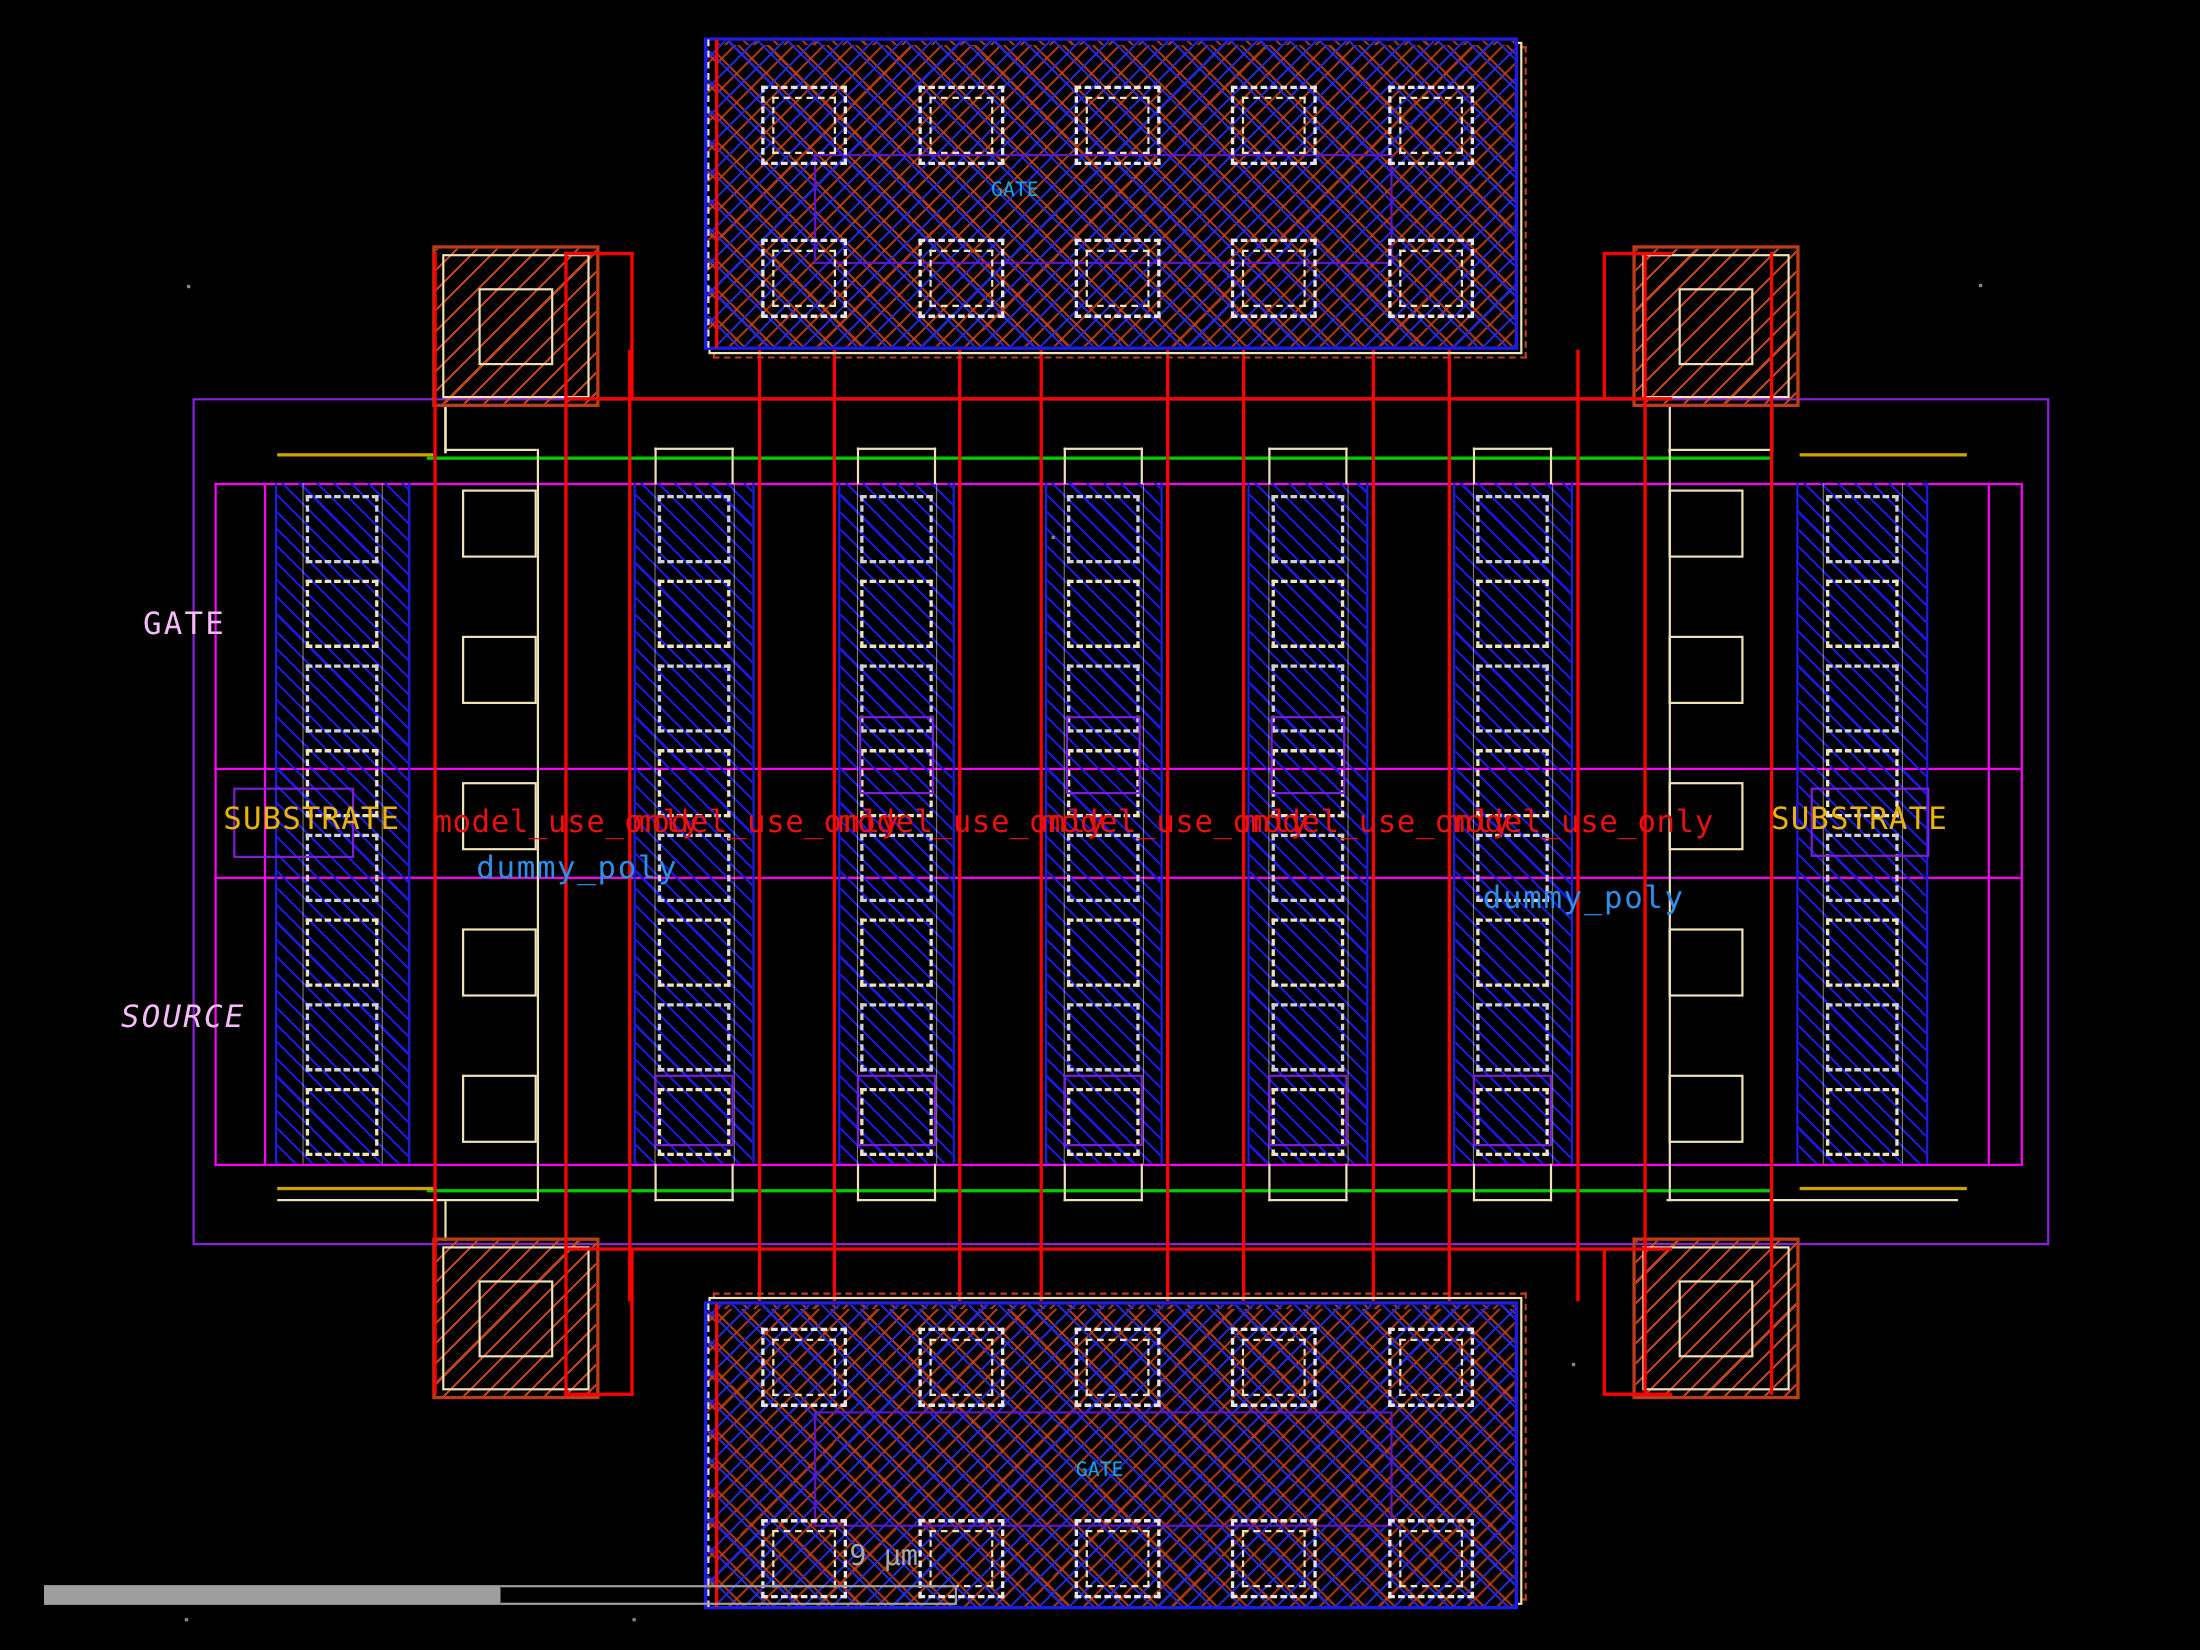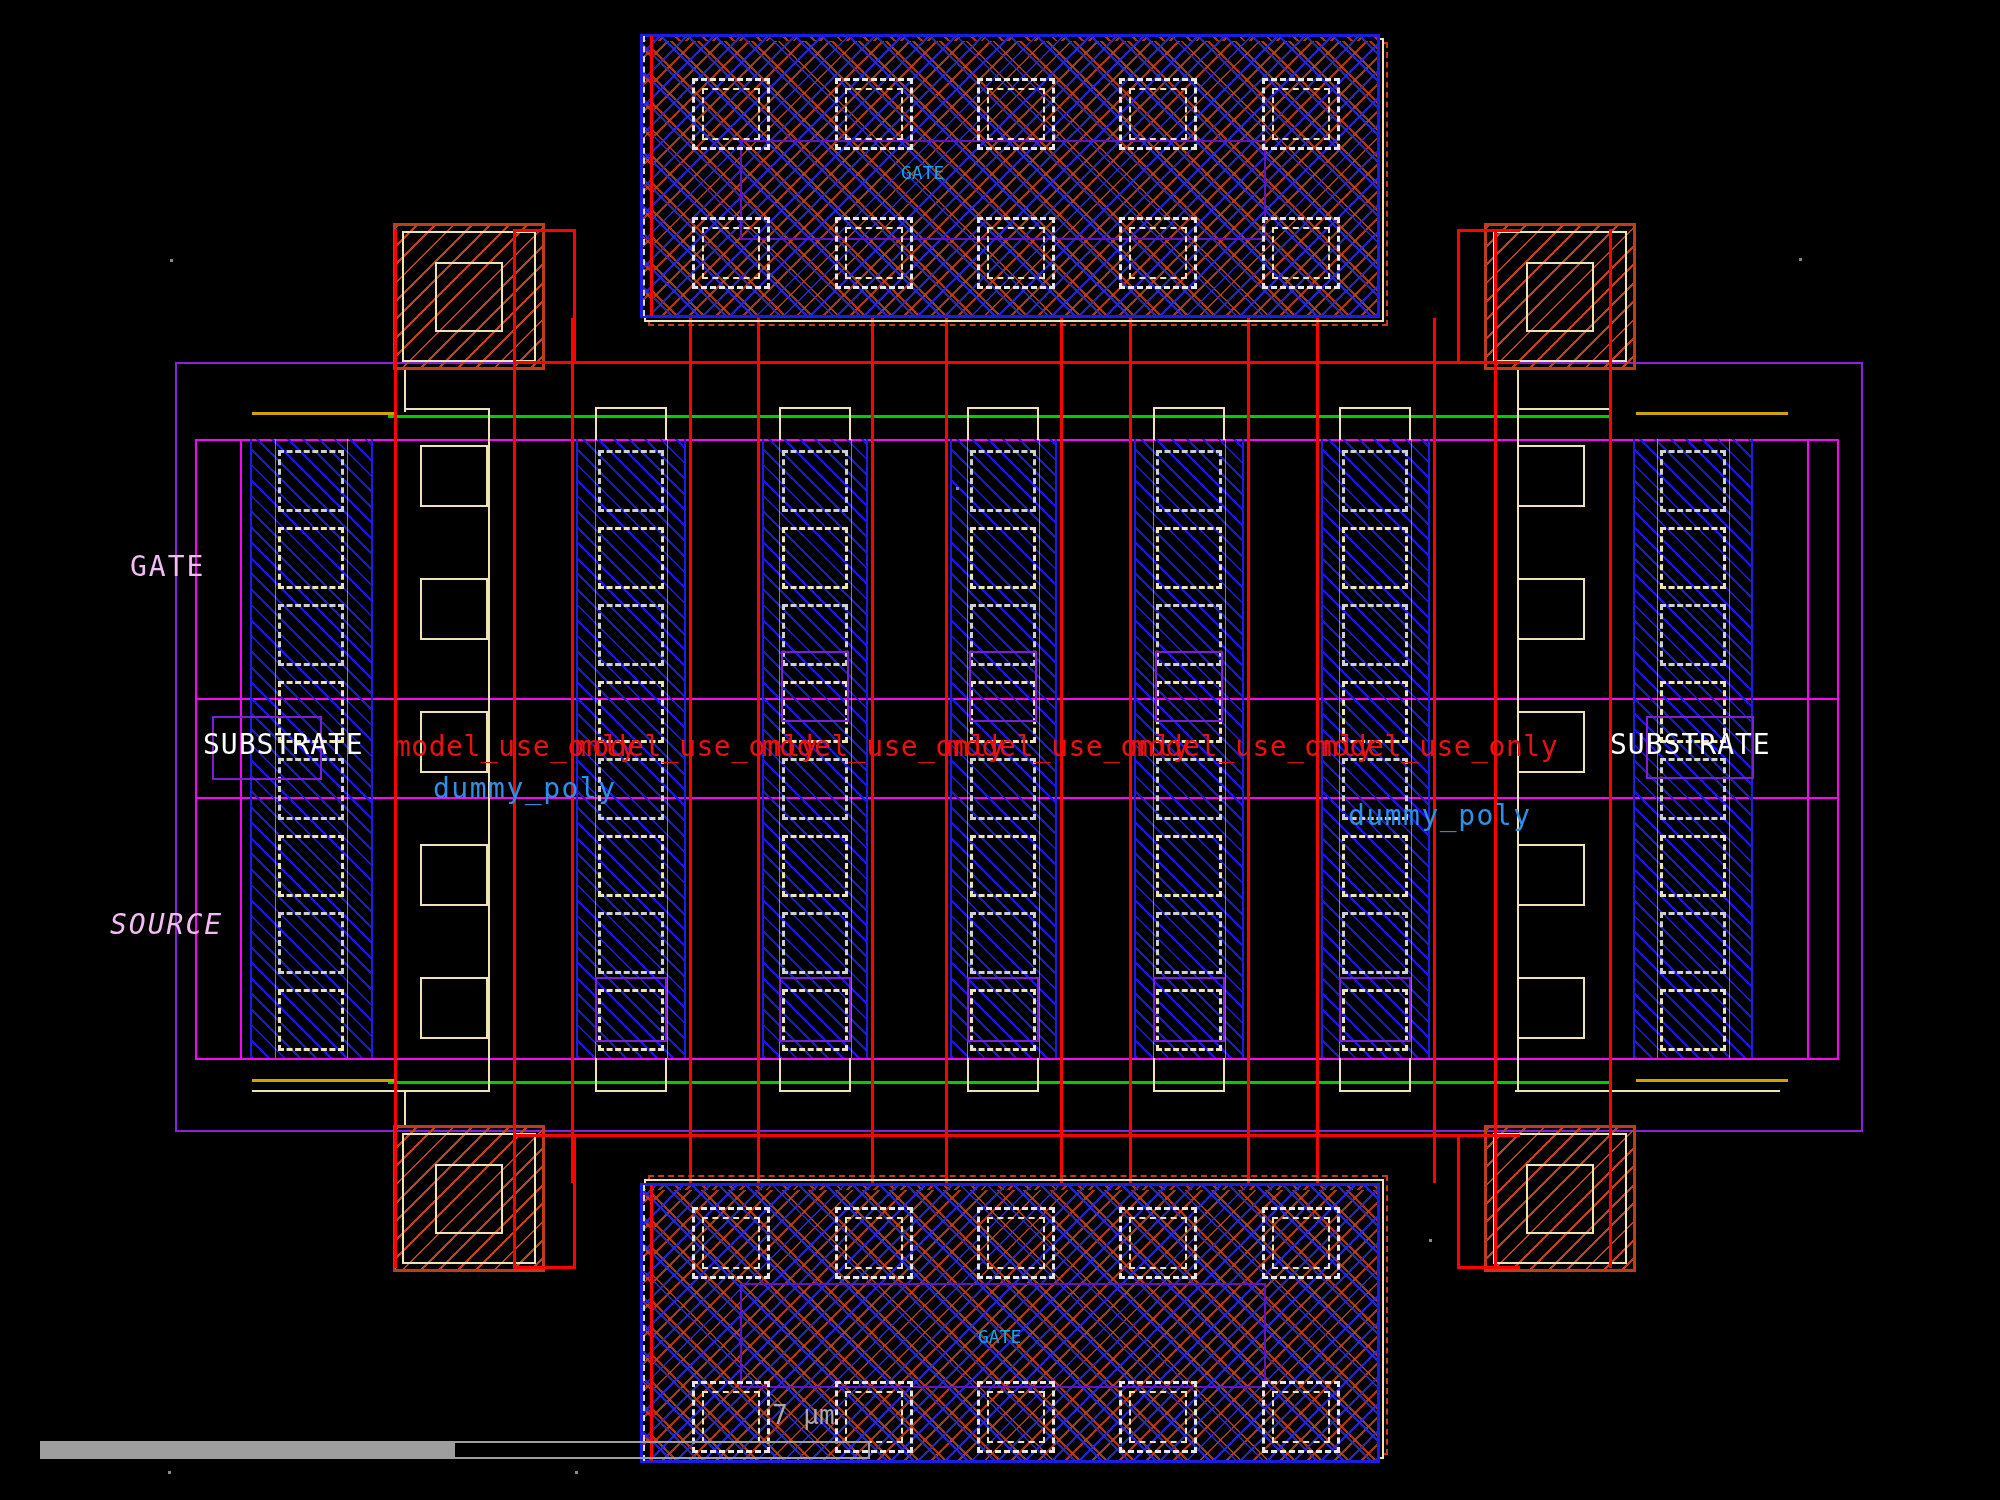--- a/index.html
+++ b/index.html
@@ -1,21 +1,21 @@
 <!DOCTYPE html>
 <html><head>
 <meta charset="utf-8">
 <style>
   html,body{margin:0;padding:0;background:#000;}
   #canvas{position:relative;width:2000px;height:1500px;background:#000;overflow:hidden;
           font-family:"DejaVu Sans Mono","Liberation Mono",monospace;}
   #canvas *{position:absolute;box-sizing:border-box;}
   .lbl{white-space:pre;line-height:1;z-index:40;}
   .lbl.pink{color:#F4BCF4;font-size:28px;letter-spacing:2px;}
-  .lbl.violet{color:#ffffff;font-size:28px;letter-spacing:1px;}
+  .lbl.violet{color:#eab308;font-size:28px;letter-spacing:1px;}
   .lbl.red{color:#E81010;font-size:28px;letter-spacing:0.5px;}
   .lbl.dblue{color:#2E8FE8;font-size:28px;letter-spacing:1.5px;}
   .lbl.steel{color:#0ea5e9;font-size:18px;text-align:right;}
   .lbl.gray{color:#A8A8A8;font-size:26px;}
   #lblDrain{left:130px;top:553px;}
   #lblSource{left:110px;top:911px;font-style:italic;}
   #lblSubL{left:203px;top:731px;}
   #lblSubR{left:1610px;top:731px;}
   .mu{top:733px;}
   #lblDummyL{left:433px;top:775px;}
@@ -270,14 +270,14 @@
   <div class="lbl red mu" style="left:394px">model_use_only</div>
   <div class="lbl red mu" style="left:575px">model_use_only</div>
   <div class="lbl red mu" style="left:762px">model_use_only</div>
   <div class="lbl red mu" style="left:947px">model_use_only</div>
   <div class="lbl red mu" style="left:1131px">model_use_only</div>
   <div class="lbl red mu" style="left:1315px">model_use_only</div>
   <div class="lbl dblue" id="lblDummyL">dummy_poly</div>
   <div class="lbl dblue" id="lblDummyR">dummy_poly</div>
   <div class="lbl steel" id="lblGateTop">GATE</div>
   <div class="lbl steel" id="lblGateBot">GATE</div>
-  <div class="lbl gray" id="lblScale">7 μm</div>
+  <div class="lbl gray" id="lblScale">9 μm</div>
 </div>
 
 </body></html>

